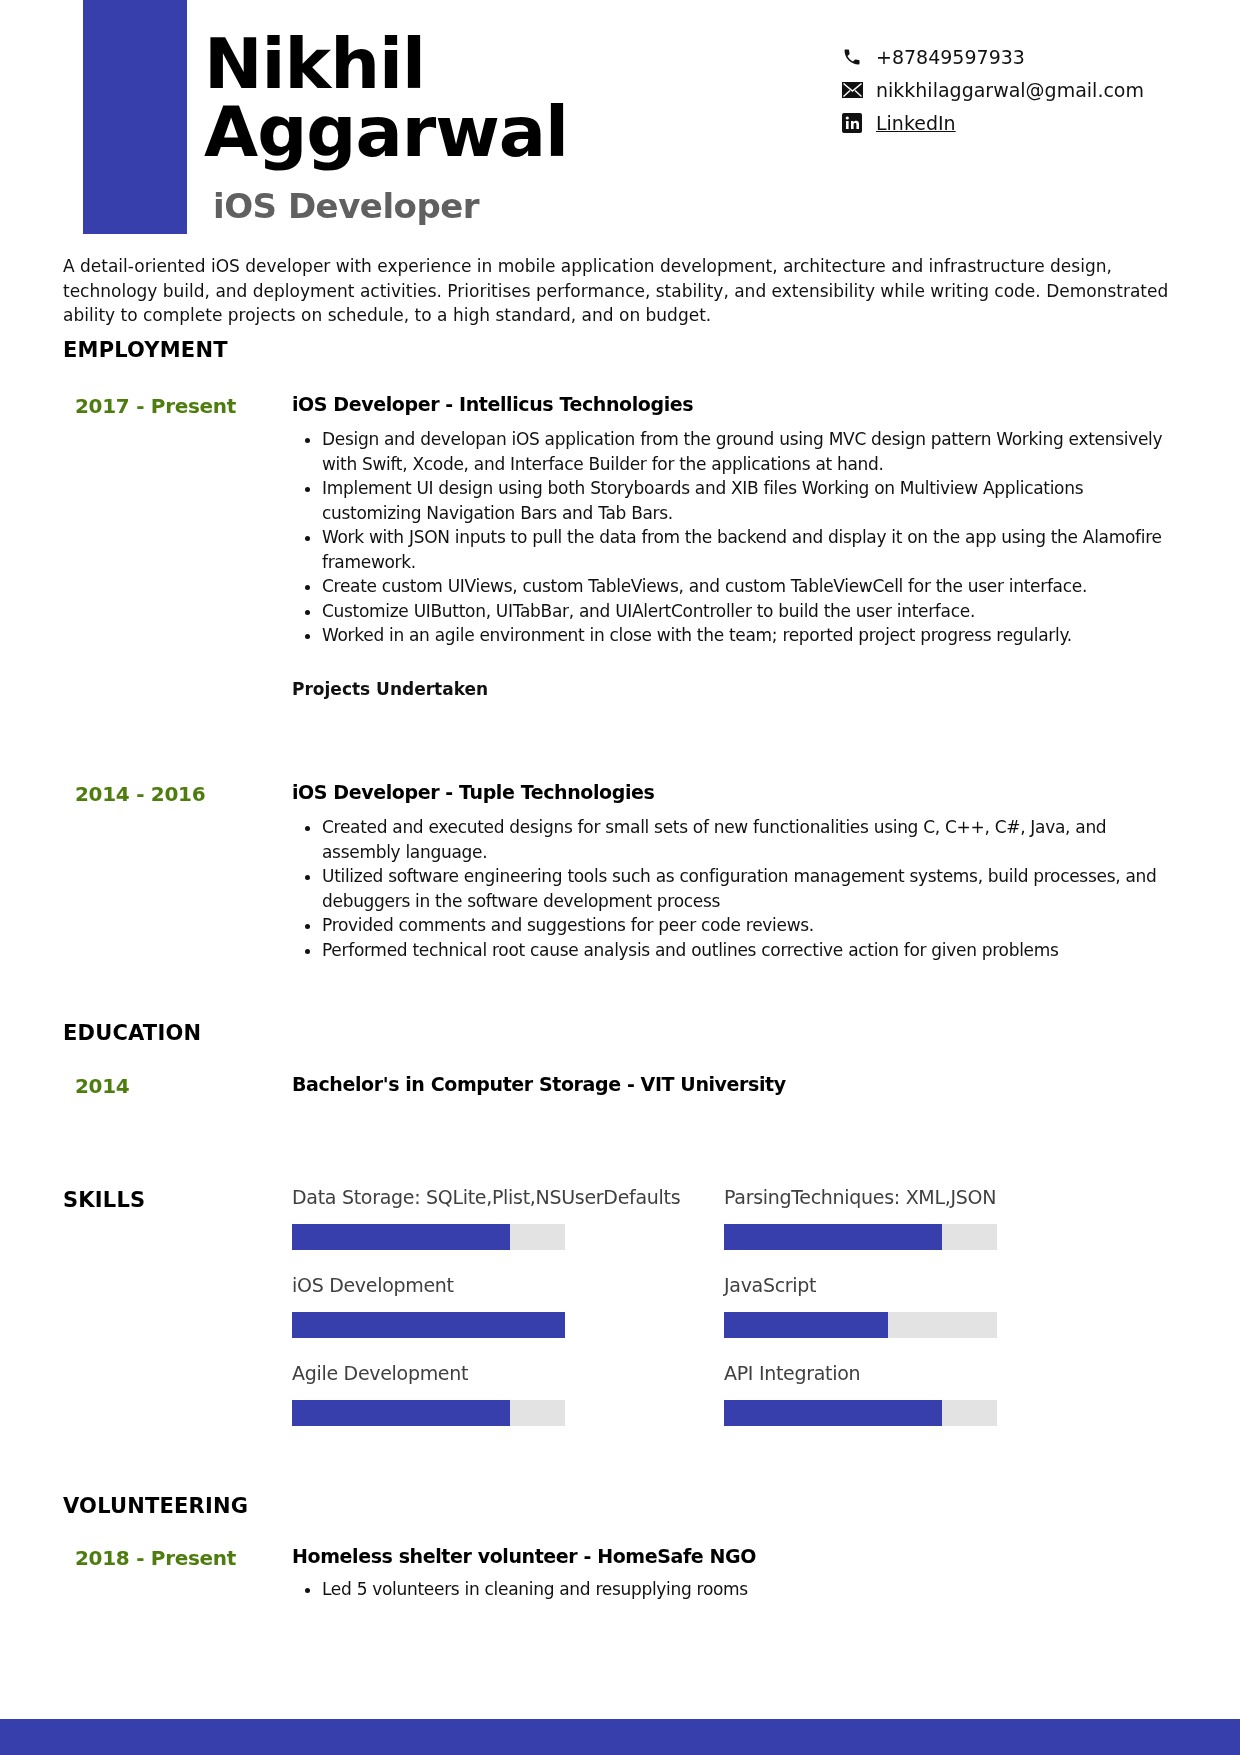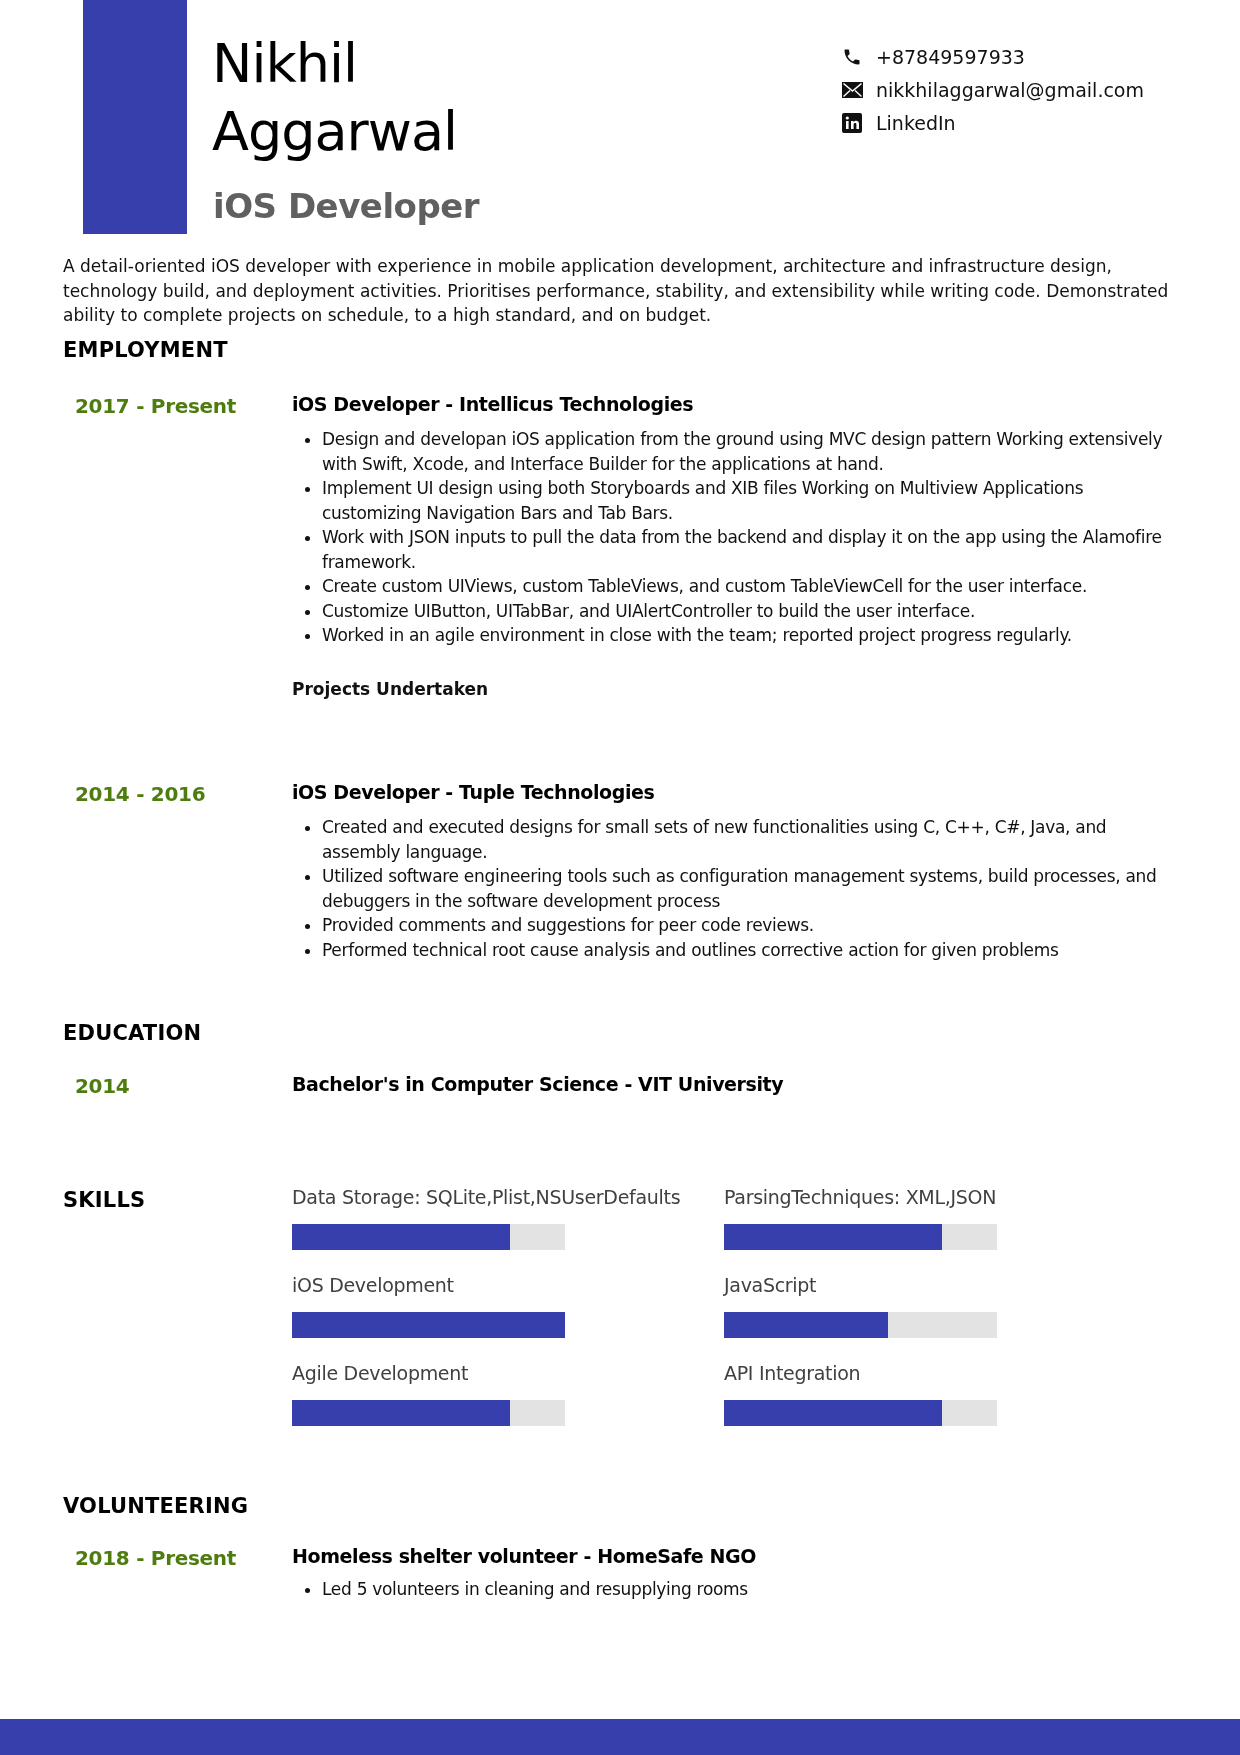--- a/index.html
+++ b/index.html
@@ -2,27 +2,27 @@
 <html><head>
 <meta charset="utf-8">
 <style>
   html, body { margin: 0; padding: 0; }
   body {
     width: 1240px; height: 1755px; position: relative; overflow: hidden;
     background: #ffffff; color: #111;
     font-family: "DejaVu Sans", sans-serif;
   }
   .accent-block { position: absolute; left: 83px; top: 0; width: 104px; height: 234px; background: #363fab; }
-  .name { position: absolute; left: 212px; top: 30px; font-size: 54px; font-weight: normal; line-height: 68px; letter-spacing: -1px; color: #000; }
+  .name { position: absolute; left: 204px; top: 30px; font-size: 70px; font-weight: bold; line-height: 68px; letter-spacing: -1px; color: #000; }
   .name div { white-space: nowrap; }
   .role { position: absolute; left: 213px; top: 186px; font-size: 34px; font-weight: bold; color: #606060; letter-spacing: -0.5px; }
   .contact { position: absolute; left: 840px; top: 40px; font-size: 19px; color: #111; }
   .contact .row { display: flex; align-items: center; height: 33px; }
   .contact .ico { width: 24px; height: 22px; margin-right: 12px; display: flex; align-items: center; justify-content: center; }
-  .contact a { color: #111; }
+  .contact a { color: #111; text-decoration: underline; }
   .summary { position: absolute; left: 63px; top: 254px; width: 1130px; font-size: 17px; line-height: 24.5px; color: #111; }
   .section-title { position: absolute; left: 63px; font-size: 21px; font-weight: bold; color: #000; letter-spacing: 0.2px; }
   .date { position: absolute; left: 63px; font-size: 20px; font-weight: bold; color: #4d7c0f; letter-spacing: -0.3px; margin-left: 12px; }
   .entry { position: absolute; left: 292px; width: 880px; }
   .entry-title { font-size: 19px; font-weight: bold; color: #000; letter-spacing: -0.4px; }
   ul.bullets { margin: 12px 0 0 0; padding-left: 30px; font-size: 17px; line-height: 24.5px; letter-spacing: -0.3px; }
   ul.bullets li { margin: 0; }
   .projects-label { font-size: 17px; font-weight: bold; margin-top: 0; }
   .projects { font-size: 17px; line-height: 25px; color: #2e3856; }
   .projects .num { color: #111; margin-right: 6px; }
@@ -102,21 +102,21 @@
     <li>Created and executed designs for small sets of new functionalities using C, C++, C#, Java, and assembly language.</li>
     <li>Utilized software engineering tools such as configuration management systems, build processes, and debuggers in the software development process</li>
     <li>Provided comments and suggestions for peer code reviews.</li>
     <li>Performed technical root cause analysis and outlines corrective action for given problems</li>
   </ul>
 </div>
 
 <div class="section-title" style="top:1021px;">EDUCATION</div>
 <div class="date" style="top:1074px;">2014</div>
 <div class="entry" style="top:1073px;">
-  <div class="entry-title">Bachelor's in Computer Science - VIT University</div>
+  <div class="entry-title">Bachelor's in Computer Storage - VIT University</div>
 </div>
 
 <div class="section-title" style="top:1188px;">SKILLS</div>
 <div id="skills-wrap">
   <div class="skill" style="left:292px; top:1186px;">
     <div class="skill-label">Data Storage: SQLite,Plist,NSUserDefaults</div>
     <div class="skill-bar">
         <div class="skill-fill" style="width: 80%;"></div>
       </div>
   </div>

